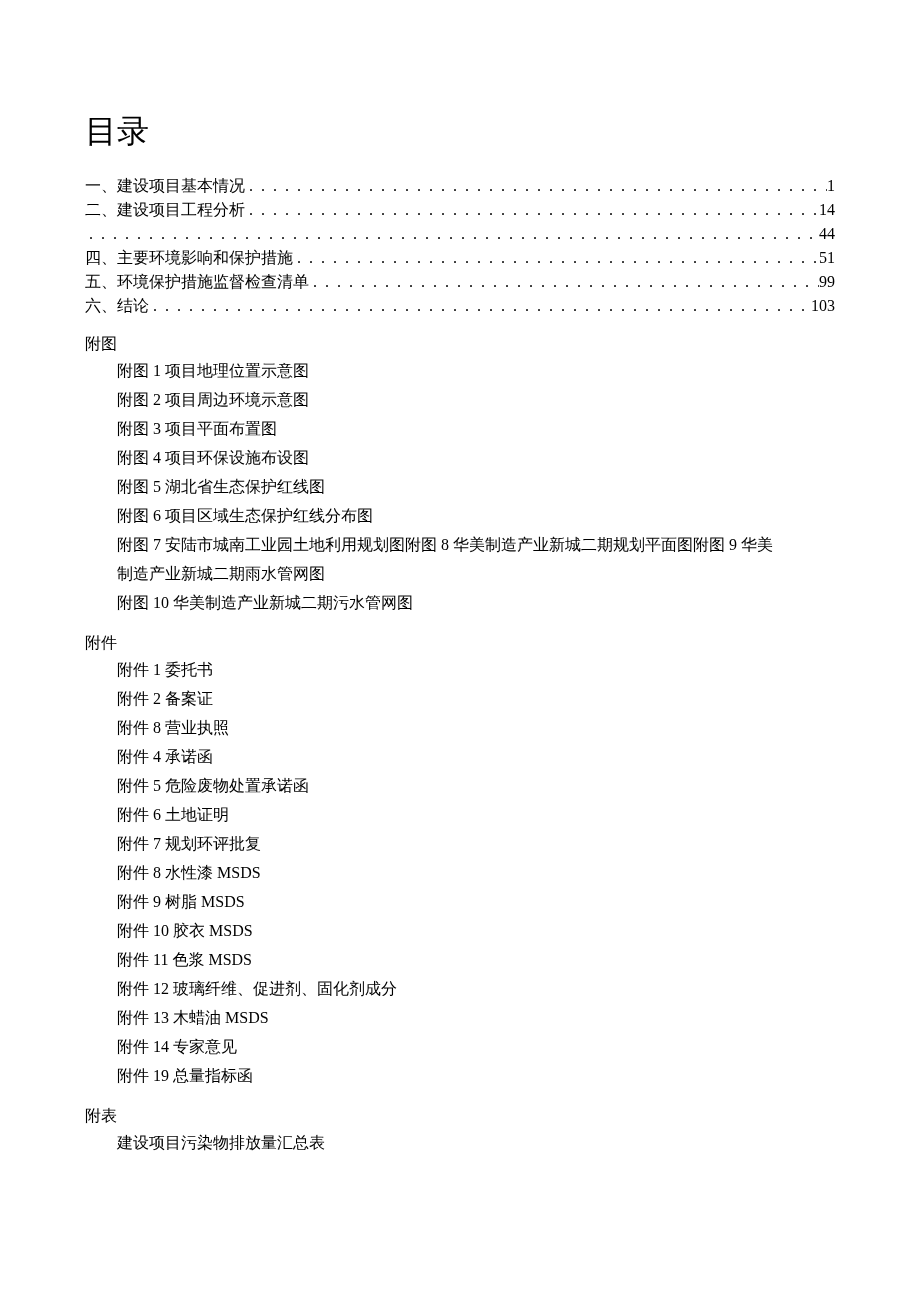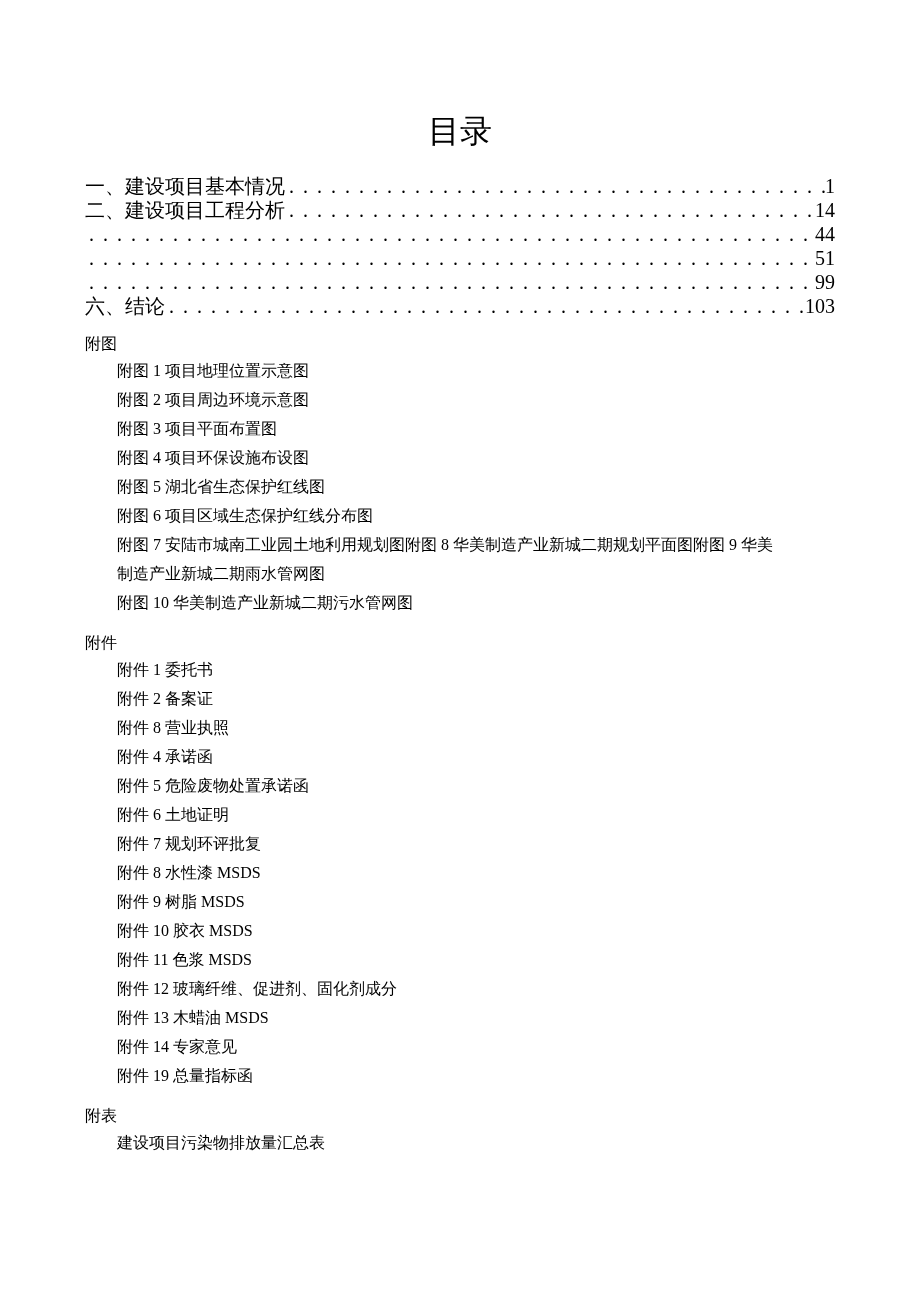--- a/index.html
+++ b/index.html
@@ -9,30 +9,29 @@
     }
     body {
       background: #ffffff;
       font-family: "SimSun", "宋体", serif;
       width: 920px;
       min-height: 1301px;
       padding: 110px 85px 0 85px;
       color: #000000;
     }
     .title {
-      text-align: center;
       font-size: 32px;
       font-weight: normal;
       margin-bottom: 20px;
       font-family: "SimSun", "宋体", serif;
     }
     .toc-entry {
       display: flex;
       align-items: flex-start;
-      font-size: 20px;
+      font-size: 16px;
       line-height: 24px;
       margin-bottom: 0;
       white-space: nowrap;
     }
     .toc-label {
       flex-shrink: 0;
     }
     .toc-dots {
       flex: 1;
       overflow: hidden;
@@ -67,24 +66,26 @@
   <div class="toc-entry">
     <span class="toc-label">二、建设项目工程分析</span>
     <span class="toc-dots">. . . . . . . . . . . . . . . . . . . . . . . . . . . . . . . . . . . . . . . . . . . . . . . . . . . . . . . . . . . . . . . . . . . . . . . . . . . . . . . . . . . . . . . . . . . . . . . . . . . .</span>
     <span class="toc-page">14</span>
   </div>
   <div class="toc-entry">
     <span class="toc-dots">. . . . . . . . . . . . . . . . . . . . . . . . . . . . . . . . . . . . . . . . . . . . . . . . . . . . . . . . . . . . . . . . . . . . . . . . . . . . . . . . . . . . . . . . . . . . . . . . . . . .</span>
     <span class="toc-page">44</span>
   </div>
   <div class="toc-entry">
+    <span class="toc-label">四、主要环境影响和保护措施</span>
     <span class="toc-dots">. . . . . . . . . . . . . . . . . . . . . . . . . . . . . . . . . . . . . . . . . . . . . . . . . . . . . . . . . . . . . . . . . . . . . . . . . . . . . . . . . . . . . . . . . . . . . . . . . . . .</span>
     <span class="toc-page">51</span>
   </div>
   <div class="toc-entry">
+    <span class="toc-label">五、环境保护措施监督检查清单</span>
     <span class="toc-dots">. . . . . . . . . . . . . . . . . . . . . . . . . . . . . . . . . . . . . . . . . . . . . . . . . . . . . . . . . . . . . . . . . . . . . . . . . . . . . . . . . . . . . . . . . . . . . . . . . . . .</span>
     <span class="toc-page">99</span>
   </div>
   <div class="toc-entry">
     <span class="toc-label">六、结论</span>
     <span class="toc-dots">. . . . . . . . . . . . . . . . . . . . . . . . . . . . . . . . . . . . . . . . . . . . . . . . . . . . . . . . . . . . . . . . . . . . . . . . . . . . . . . . . . . . . . . . . . . . . . . . . . . .</span>
     <span class="toc-page">103</span>
   </div>
 </div>
 

